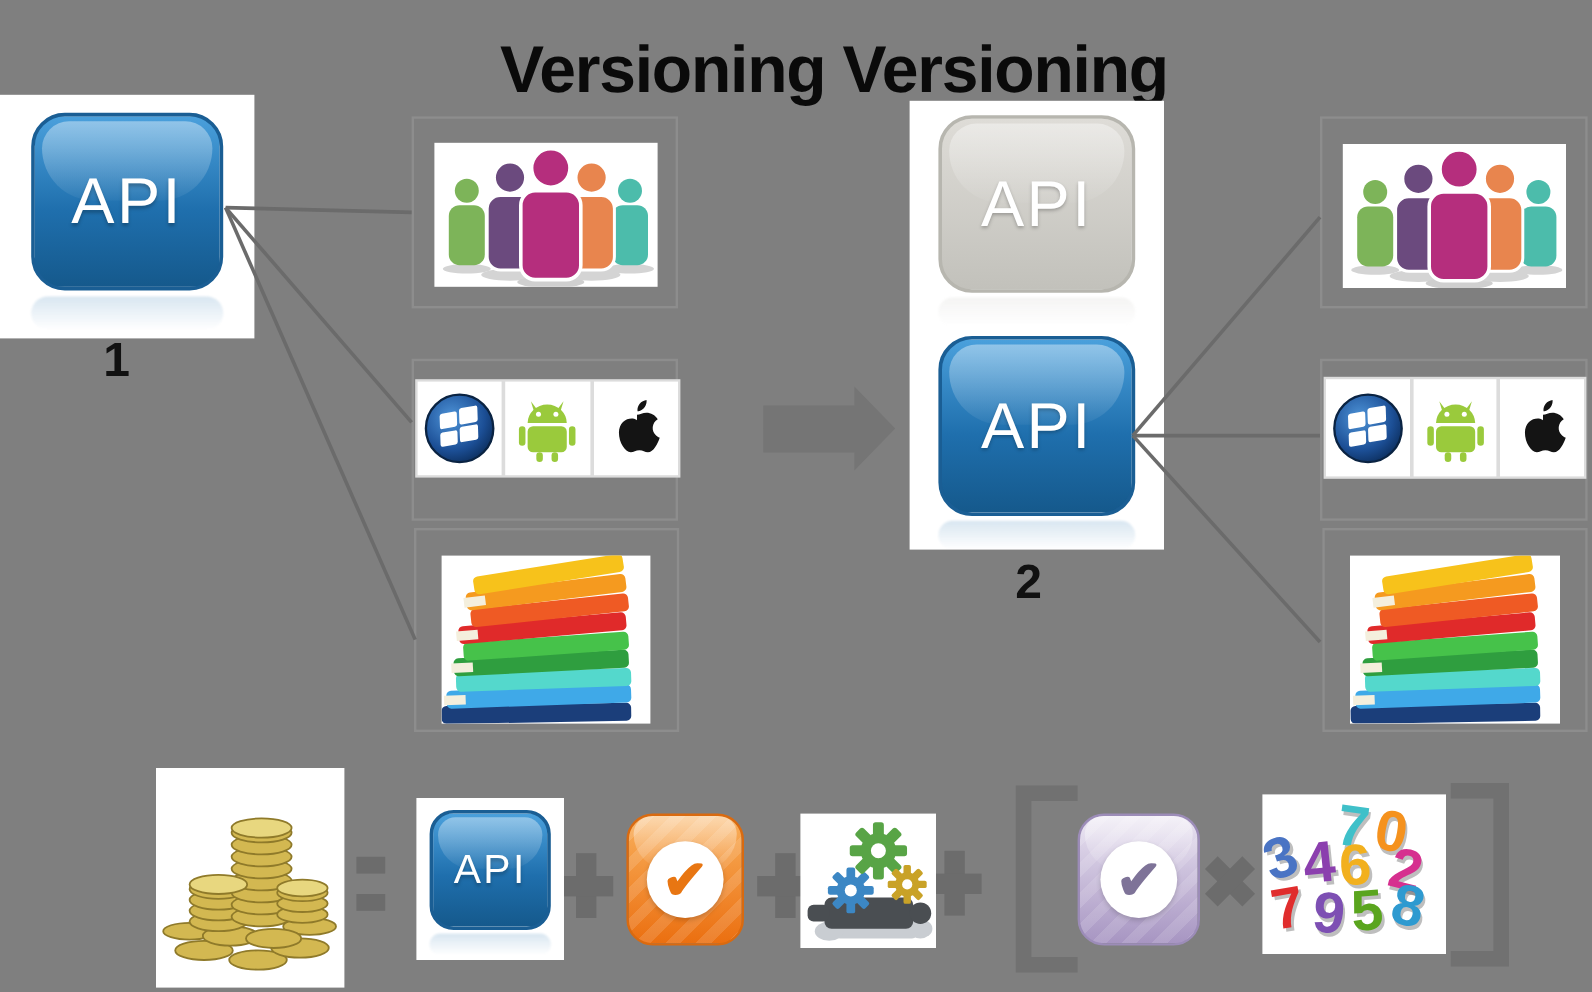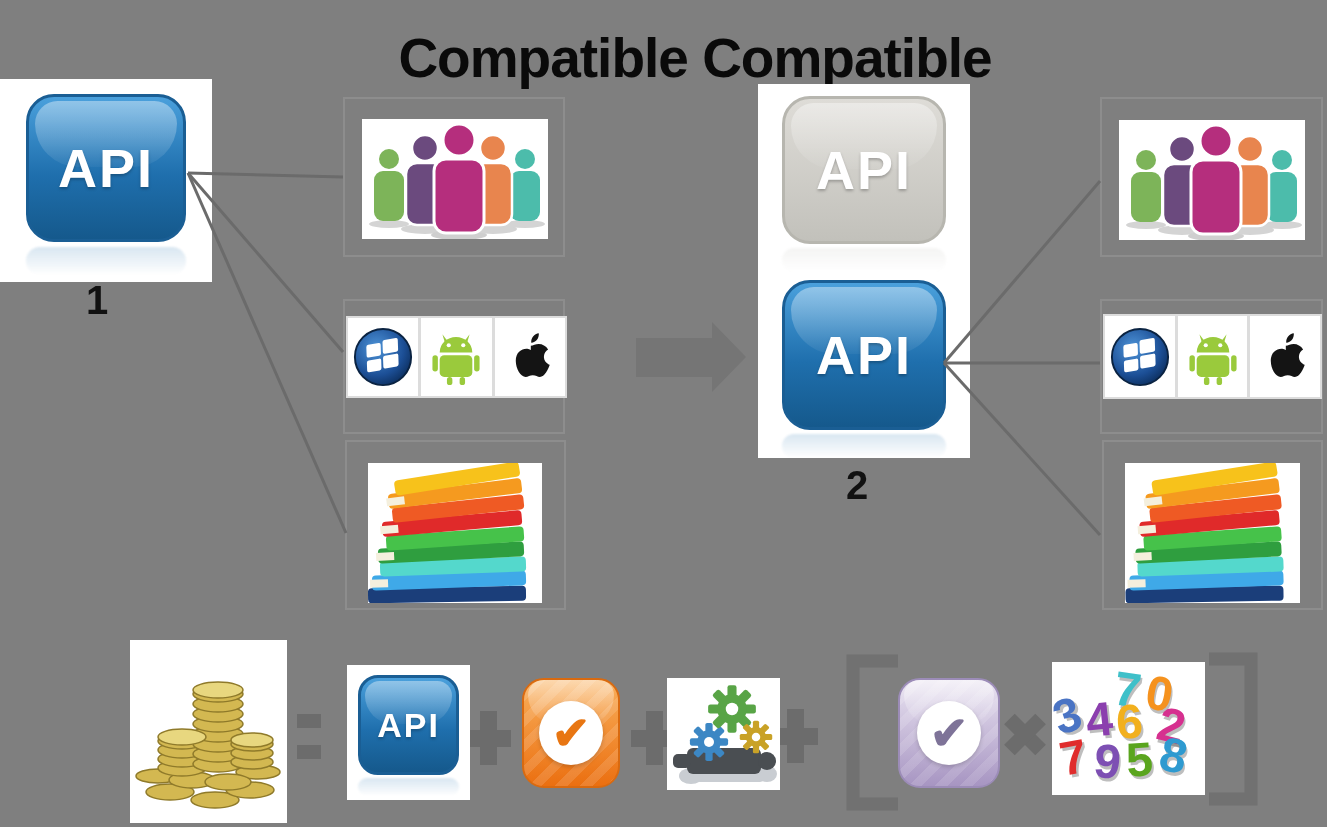--- a/index.html
+++ b/index.html
@@ -9,21 +9,21 @@
   .frame { position:absolute; border:2px solid var(--frame-border,#8d8d8d); z-index:1; }
 
   .title { position:absolute; left:330px; top:26px; width:730px; text-align:center;
            font-size:55px; font-weight:bold; color:#0a0a0a; letter-spacing:-1px; z-index:2;}
 
   .num-label { position:absolute; font-size:40px; font-weight:bold; color:#111; z-index:2; }
 
   
   .api-face { position:relative; display:flex; align-items:center; justify-content:center;
               border-radius:28px; border:3px solid; overflow:hidden; }
-  .api-face span { color:#fff; font-weight:bold; letter-spacing:2px;
+  .api-face span { color:#fff; font-weight:normal; letter-spacing:2px;
                    text-shadow:0 2px 3px rgba(0,0,0,.25); position:relative; z-index:2;}
   .api-face::before { content:""; position:absolute; left:4%; top:3%; width:92%; height:46%;
                       border-radius:24px 24px 46px 46px; z-index:1;
                       background:linear-gradient(180deg, rgba(255,255,255,.40), rgba(255,255,255,.04)); }
   .api-blue  { background:linear-gradient(180deg, var(--api-blue-light,#4aa0dc), var(--api-blue,#1f6fad) 55%, var(--api-blue-dark,#15598c));
                border-color:var(--api-blue-border,#1a5e94); }
   .api-gray  { background:linear-gradient(180deg, var(--api-gray-light,#dedcd7), var(--api-gray,#c2c1bb));
                border-color:var(--api-gray-border,#b7b6af); }
   .api-reflect { position:absolute; opacity:.17; filter:blur(1px); border-radius:20px; }
   .api-reflect.blue { background:linear-gradient(0deg, rgba(40,110,165,0), #1f6fad); }
@@ -161,21 +161,21 @@
       </symbol>
       <symbol id="apple" viewBox="0 0 64 64">
         <g fill="#141414">
           <path d="M32.9,19.5 c2.4,0 5.4,-1.8 8.7,-1.8 c4.1,0 8,2.2 10.4,5.9 c-5.4,3 -6.3,10.8 -1.5,14.9 c1.5,1.3 3.2,2.1 3.3,2.1 c-1.6,5.1 -5.7,13.4 -10.9,13.4 c-2.8,0 -4.4,-1.8 -7.8,-1.8 c-3.3,0 -5.2,1.8 -7.9,1.8 c-5.3,0 -10.9,-9 -10.9,-17.9 c0,-9.1 6.1,-13.3 11.8,-13.3 c2.9,0 5.2,1.7 4.8,1.7 z"></path>
           <path d="M34.2,16.3 c2.2,-0.3 4.6,-1.9 5.9,-3.9 c1.1,-1.7 1.9,-4.1 1.6,-6.5 c-2.2,0.2 -4.8,1.5 -6.3,3.4 c-1.3,1.6 -2.4,4.1 -2,6.9 z"></path>
         </g>
       </symbol>
     </defs>
   </svg>
 
-  <div class="title">Compatible Compatible</div>
+  <div class="title">Versioning Versioning</div>
 
   <div class="whitebox" style="left:0; top:79px; width:212px; height:203px;">
     <div class="api-face api-blue" style="position:absolute; left:26px; top:15px; width:160px; height:148px;">
       <span style="font-size:54px;">API</span>
     </div>
     <div class="api-reflect blue" style="left:26px; top:168px; width:160px; height:28px;"></div>
   </div>
   <div class="num-label" style="left:86px; top:278px;">1</div>
 
   <div class="frame" style="left:343px; top:97px;  width:222px; height:160px;"></div>

